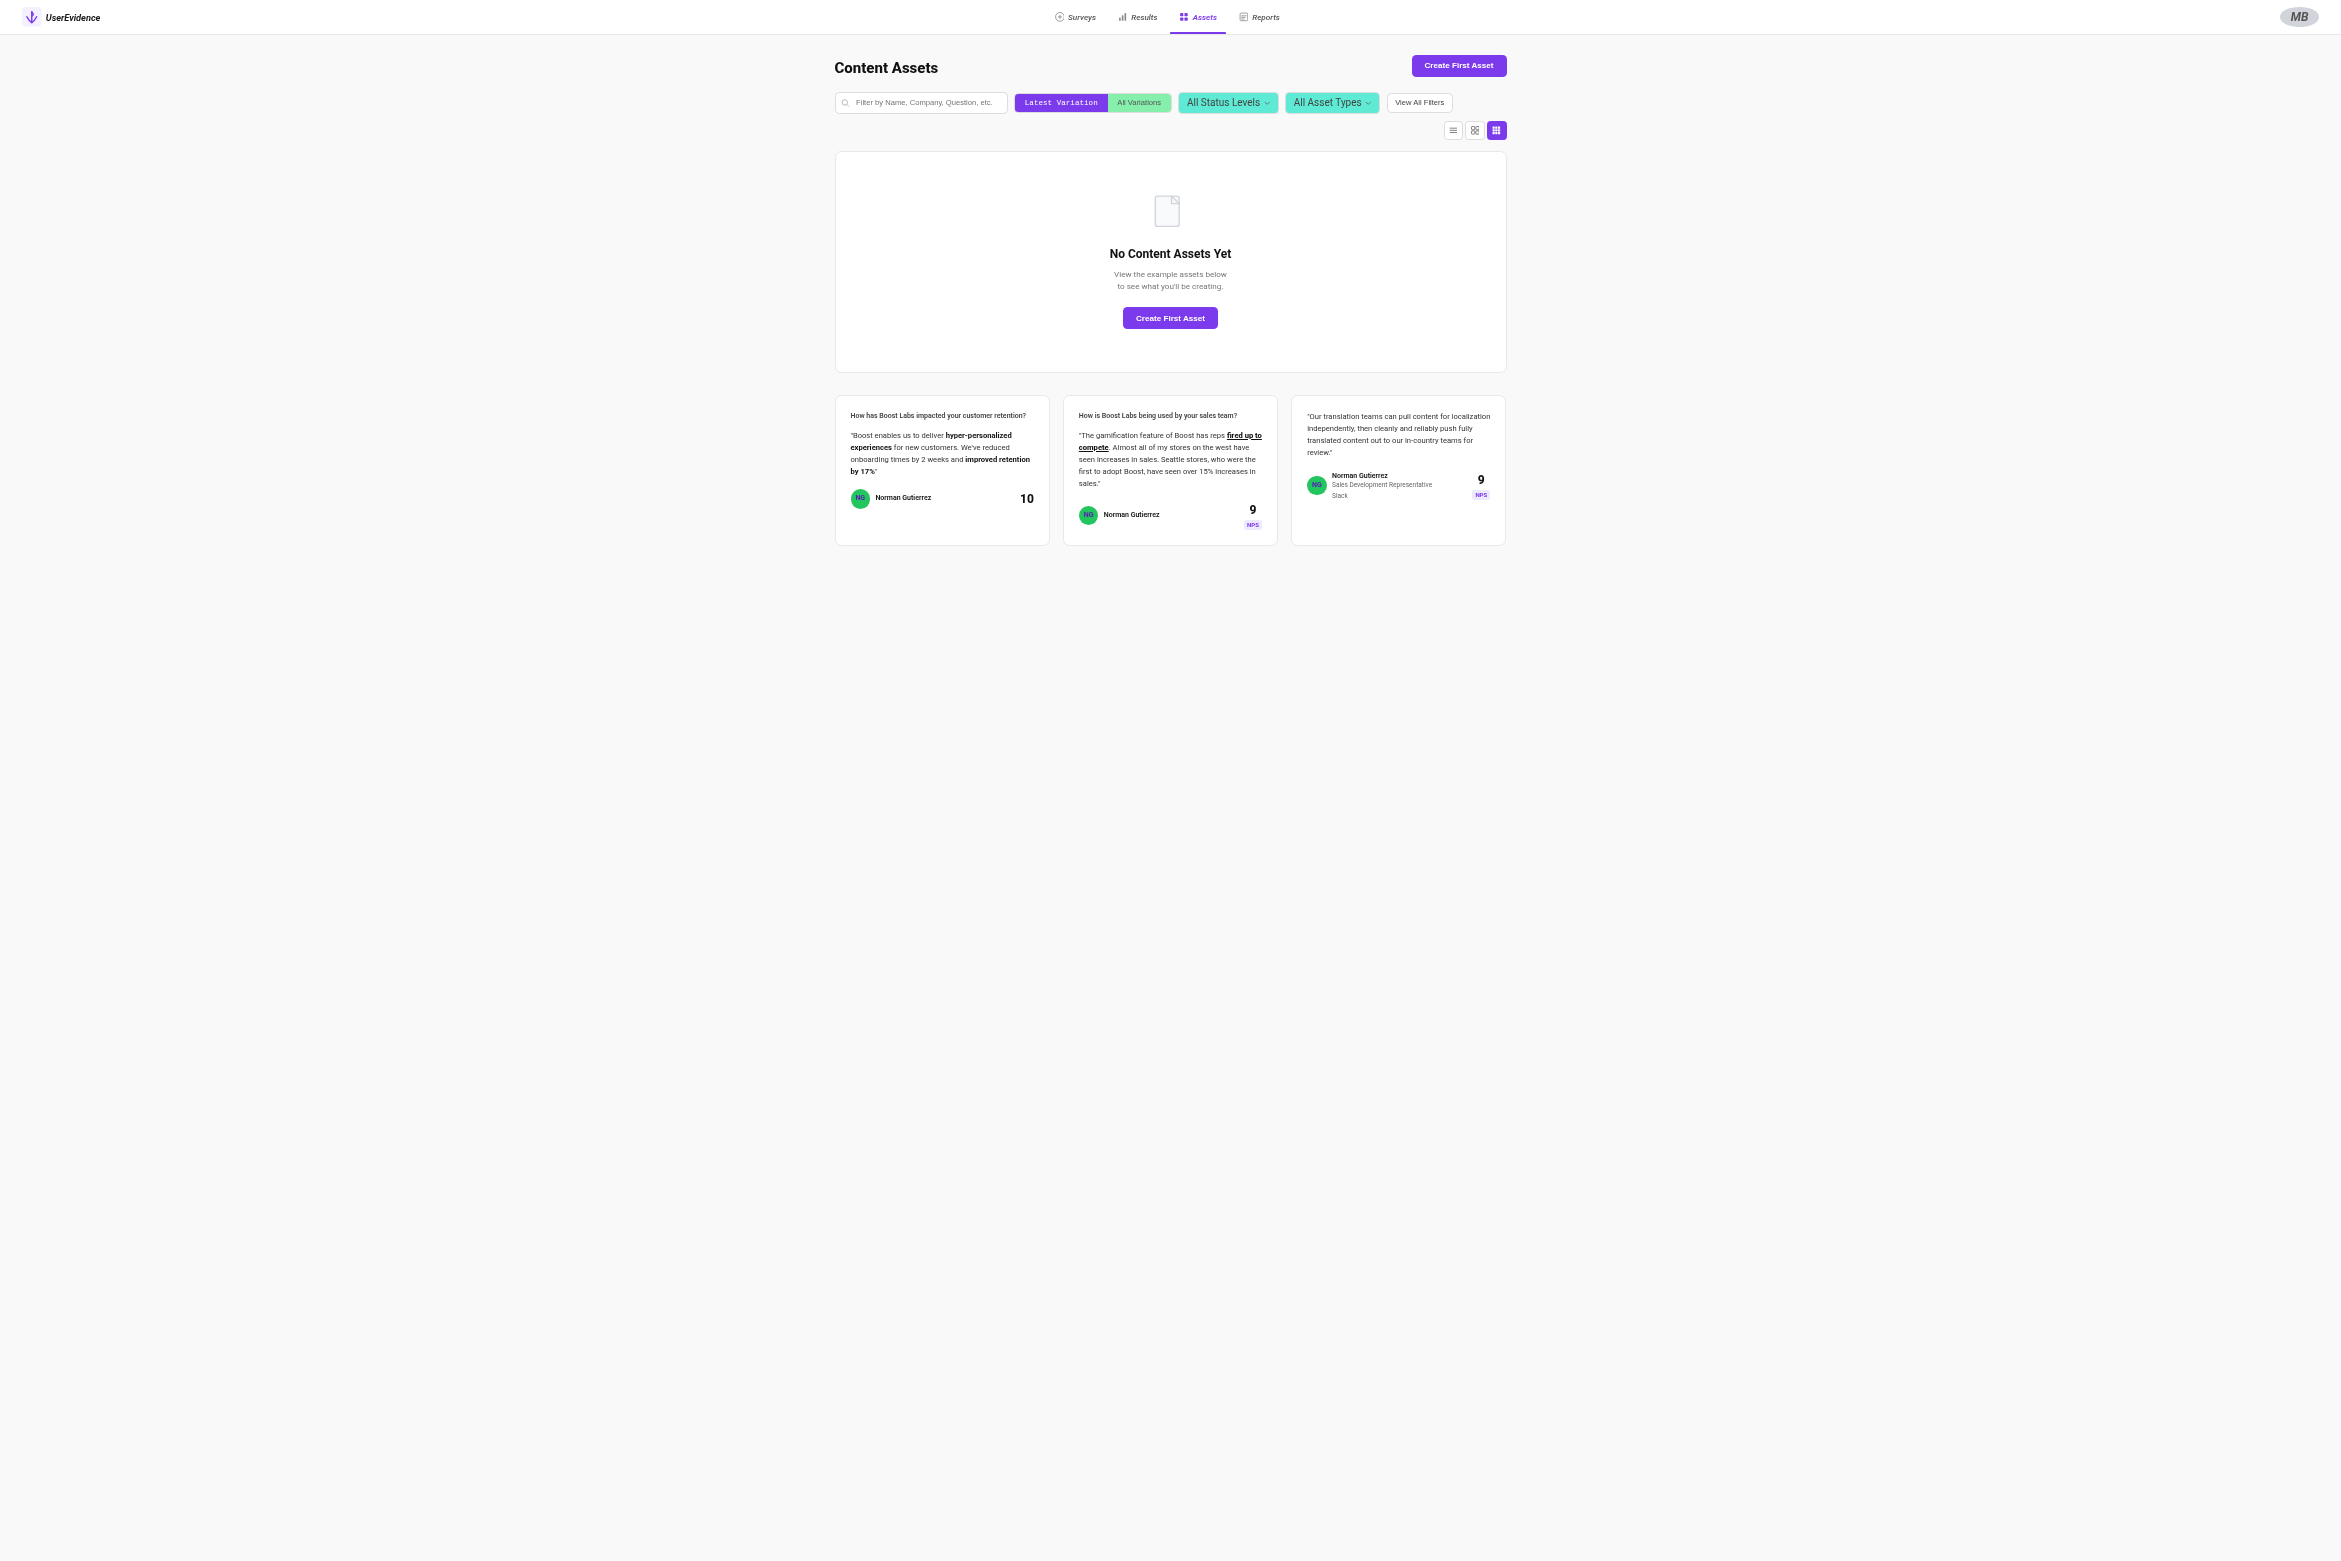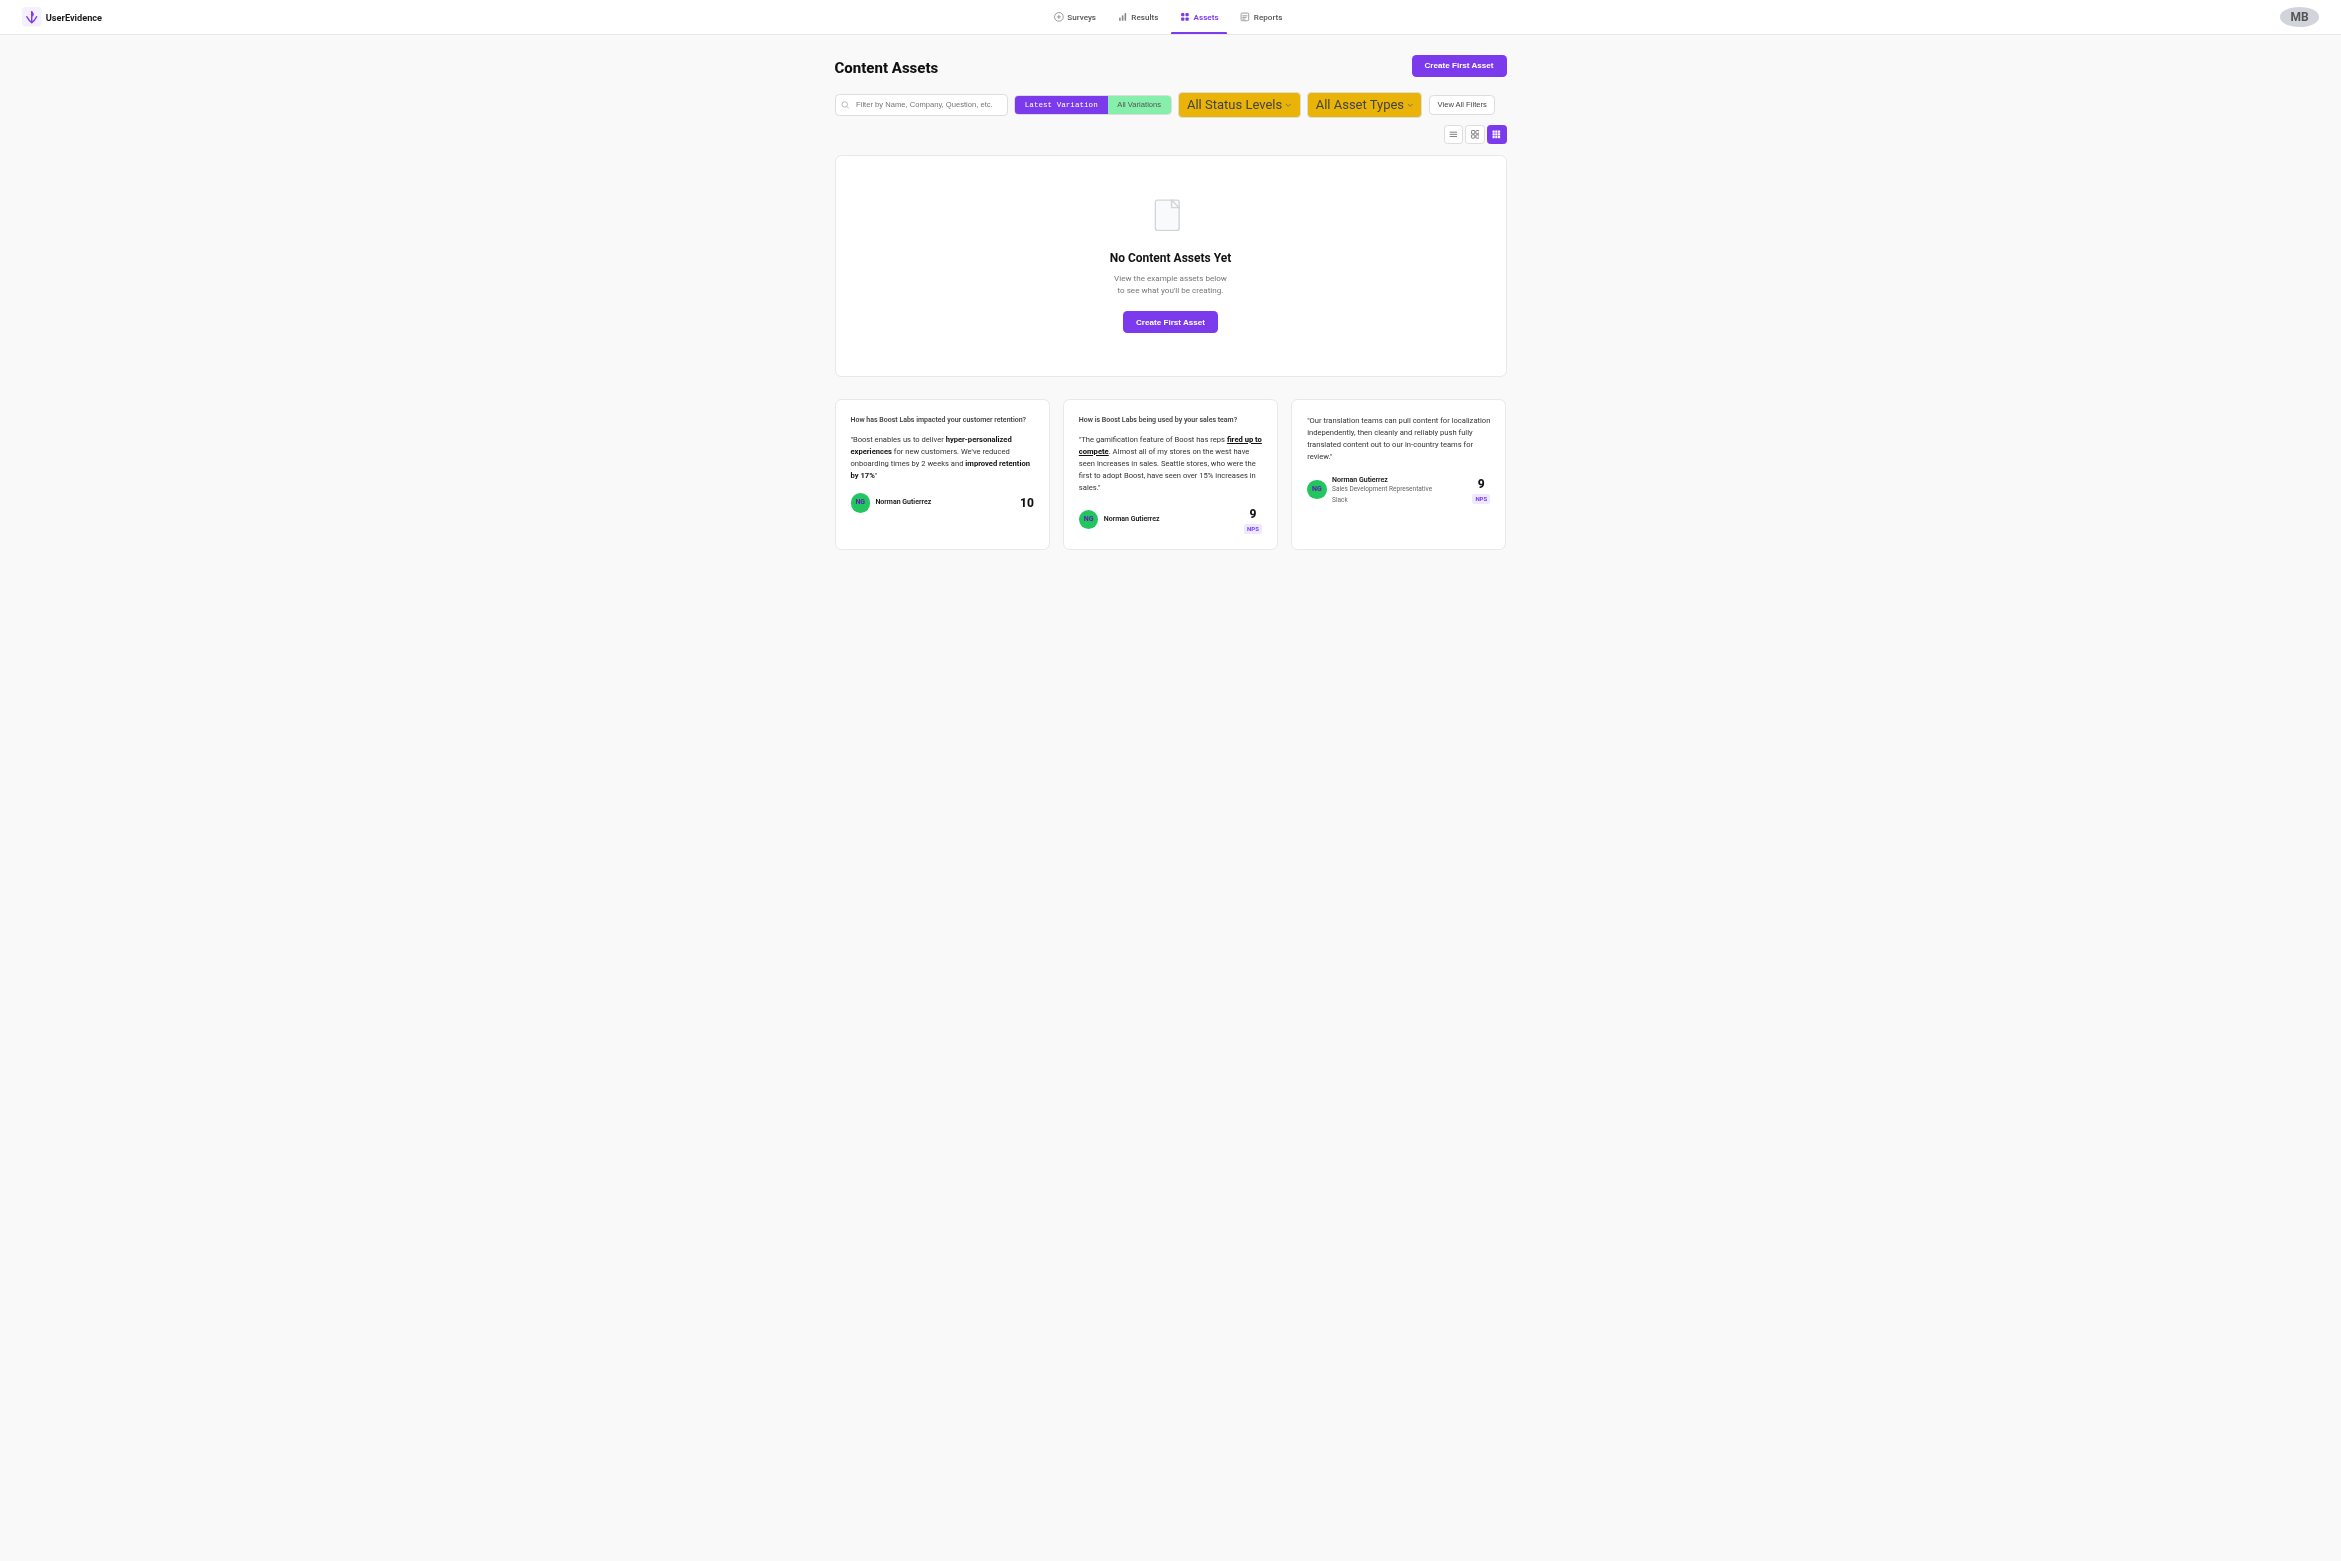--- a/index.html
+++ b/index.html
@@ -14,20 +14,21 @@
     .nav {
       background: #fff;
       border-bottom: 0.5px solid #e8e8e8;
       display: flex;
       align-items: center;
       padding: 10px 22px;
       height: 35px;
       position: sticky;
       top: 0;
       z-index: 100;
+      font-style: italic;
     }
     .nav-logo {
       display: flex;
       align-items: center;
       gap: 4.3px;
       text-decoration: none;
       margin-right: auto;
     }
     .nav-logo-icon {
       width: 19.5px;
@@ -167,23 +168,23 @@
       font-family: Liberation Mono, monospace;
     }
 
     .filter-select {
       display: flex;
       align-items: center;
       gap: 3.3px;
       padding: 4.9px 7.6px;
       border: 0.5px solid #ddd;
       border-radius: 4.3px;
-      font-size: 13px;
+      font-size: 10px;
       color: #444;
-      background: #eab308;
+      background: #5eead4;
       cursor: pointer;
     }
 
     .view-all-filters {
       padding: 4.9px 7.6px;
       border: 0.5px solid #ddd;
       border-radius: 4.3px;
       font-size: 7.6px;
       color: #444;
       background: #fff;

